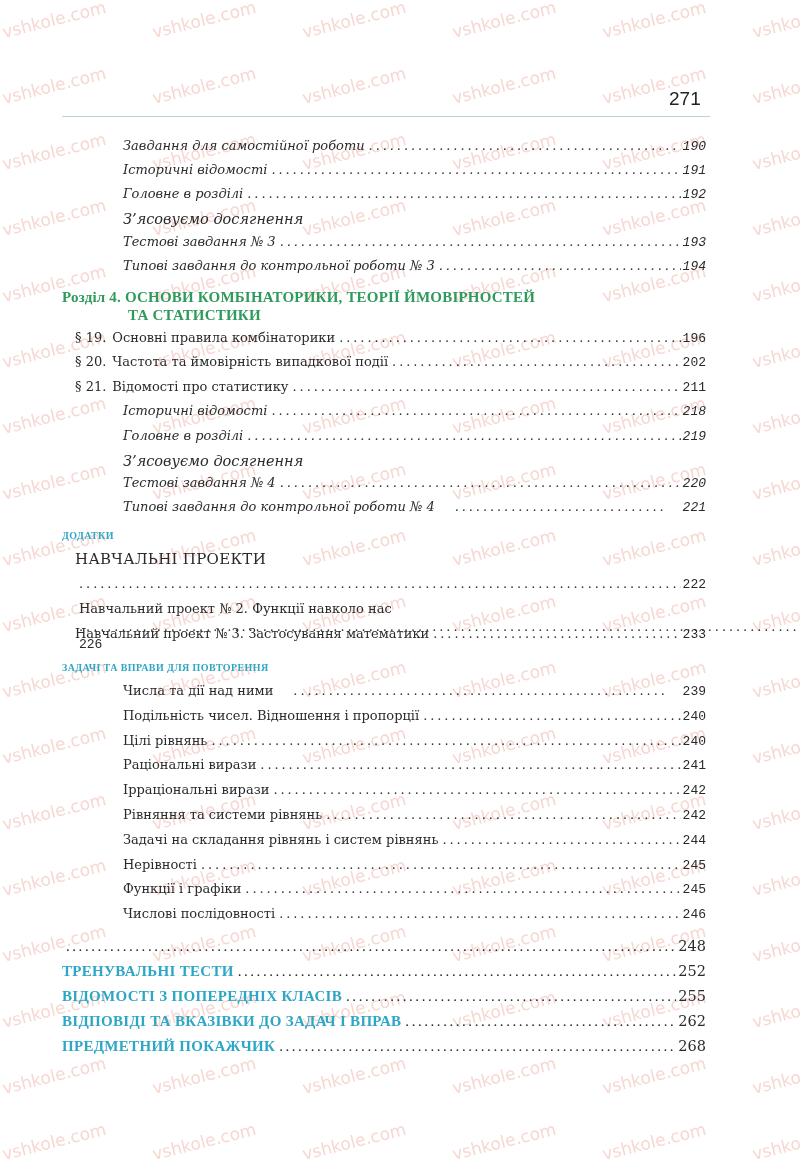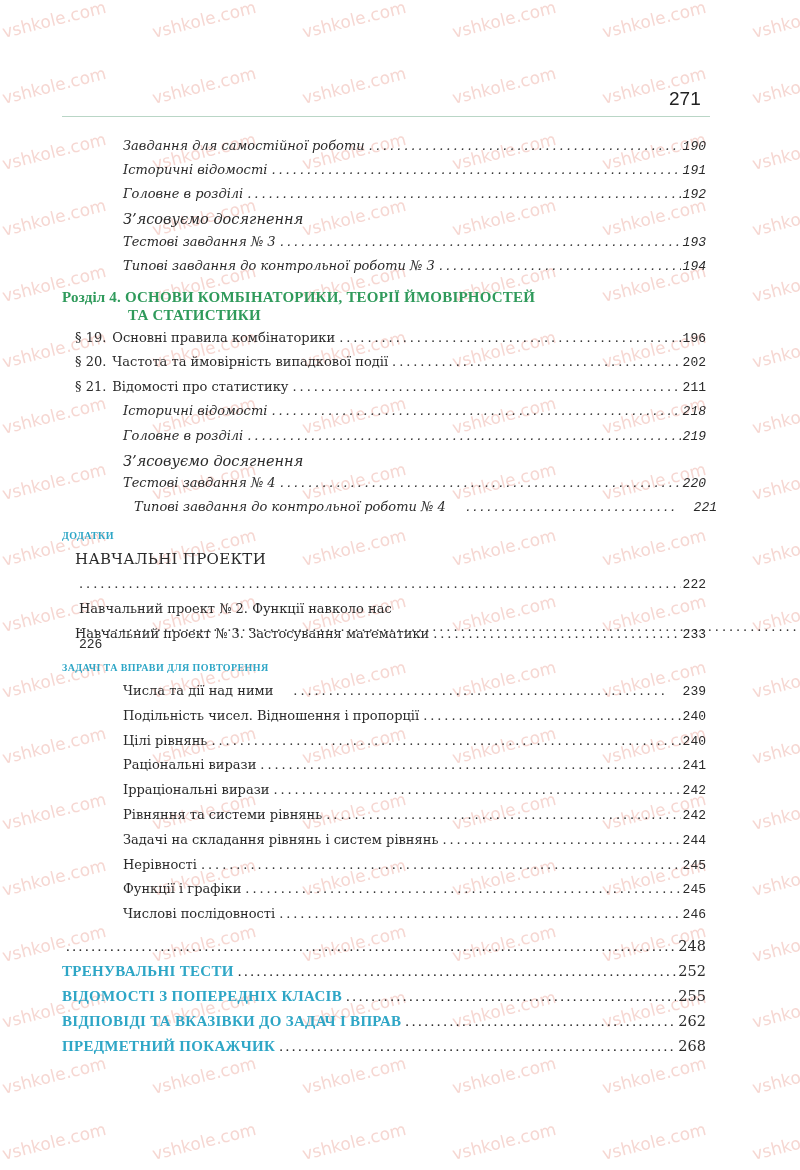--- a/index.html
+++ b/index.html
@@ -233,21 +233,21 @@
     <span class="title">Головне в розділі</span>
     <span class="leader"></span>
     <span class="page">219</span>
   </div>
   <div class="plain-line italic" style="left:123px; top:452px;">З’ясовуємо досягнення</div>
   <div class="row italic" style="left:123px; width:583px; top:474px;">
     <span class="title">Тестові завдання № 4</span>
     <span class="leader"></span>
     <span class="page">220</span>
   </div>
-  <div class="row italic" style="left:134px; width:583px; top:498px;gap:16px;">
+  <div class="row italic" style="left:123px; width:583px; top:498px;gap:16px;">
     <span class="title">Типові завдання до контрольної роботи № 4</span>
     <span class="leader"></span>
     <span class="page">221</span>
   </div>
 
   <div class="blue-head" style="left:62px; top:530px;">ДОДАТКИ</div>
   <div class="subhead-plain" style="left:75px; top:550px;">НАВЧАЛЬНІ ПРОЕКТИ</div>
   <div class="row" style="left:75px; width:631px; top:575px;">
     <span class="leader"></span>
     <span class="page">222</span>

